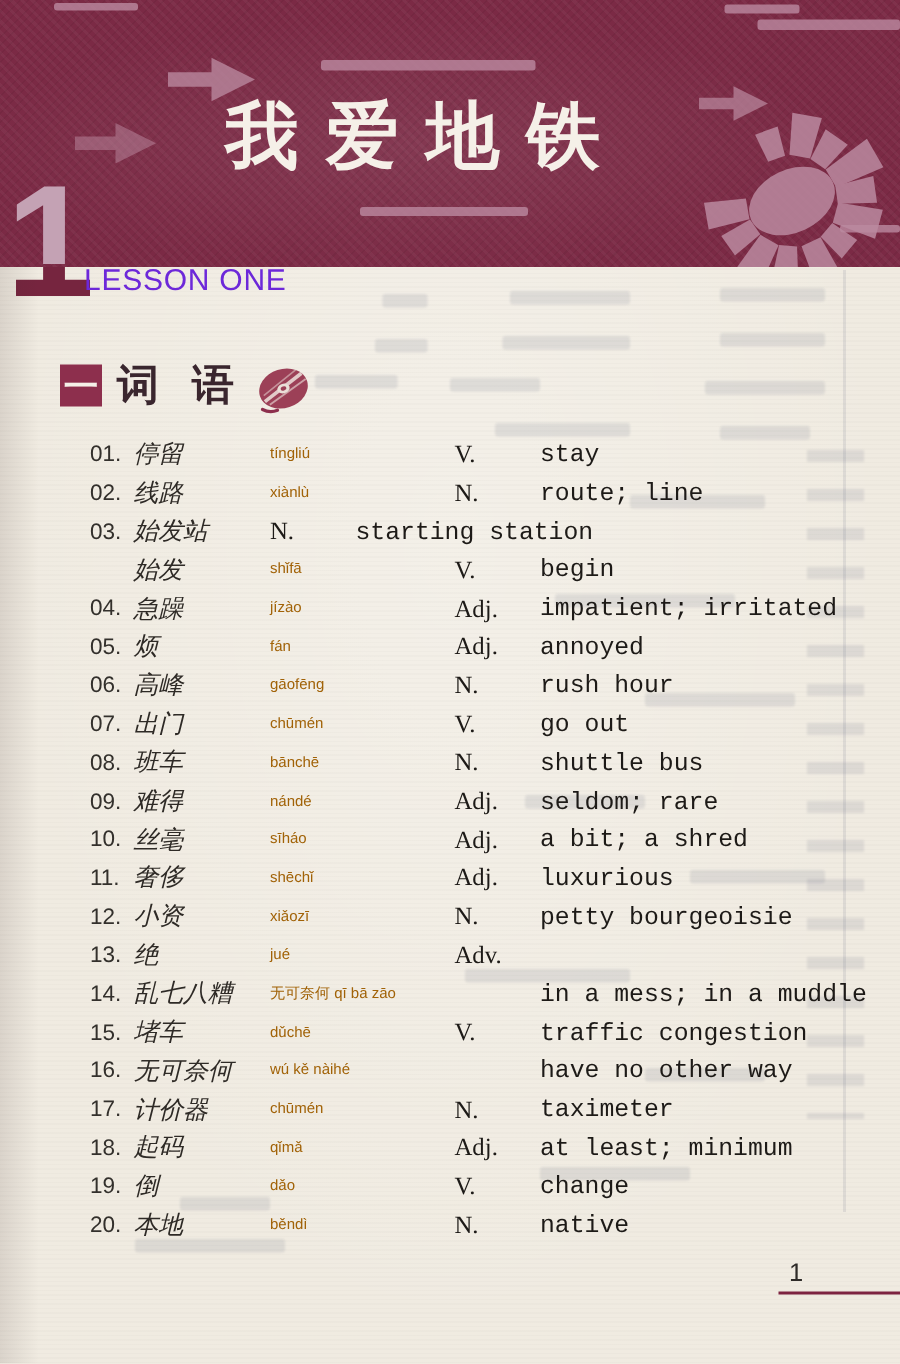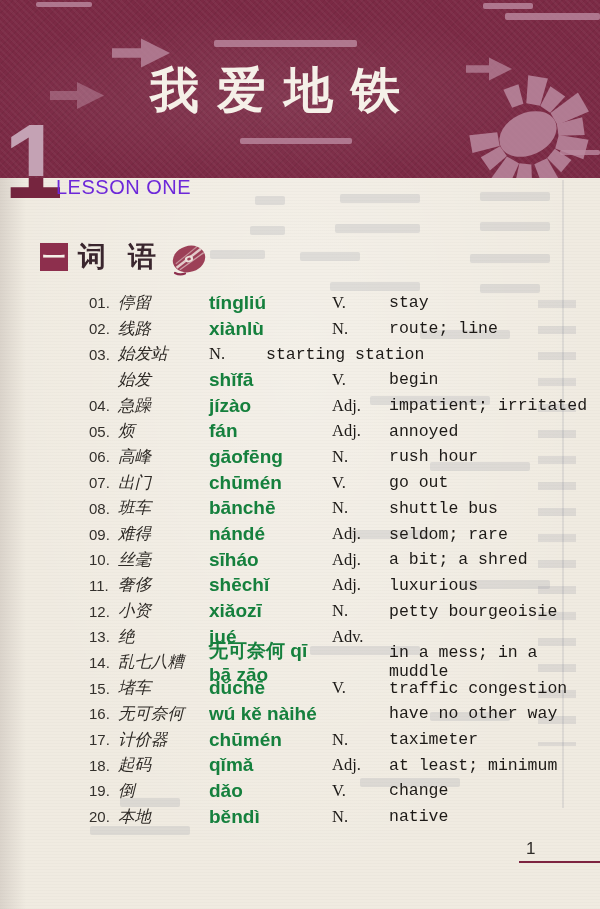--- a/index.html
+++ b/index.html
@@ -54,24 +54,24 @@
     display:flex;align-items:center;justify-content:center;
     color:#f5f0e8;font-weight:bold;font-size:23px;line-height:28px;
   }
   .sec-title{
     position:absolute;left:38px;top:0;font-weight:bold;font-size:28px;line-height:34px;
     letter-spacing:22px;color:#3a262e;font-family:Liberation Sans, sans-serif;white-space:nowrap;
   }
   .cd{position:absolute;left:128px;top:-2px;width:42px;height:42px;}
   
   .vocab{position:absolute;left:0;top:290px;width:600px;}
-  .vrow{display:flex;align-items:center;height:25.7px;margin-left:29px;}
+  .vrow{display:flex;align-items:center;height:25.7px;}
   .c-num{margin-left:60px;width:29px;font-size:15px;color:#33302c;font-family:"Liberation Sans", sans-serif;}
   .c-zh{width:91px;font-size:16.5px;color:#2e2a26;font-style:italic;font-family:"Liberation Serif", serif;}
-  .c-py{width:123px;font-size:19px;color:#15803d;font-family:"Liberation Sans", sans-serif;font-weight:bold;}
+  .c-py{width:123px;font-size:10px;color:#a16207;font-family:"Liberation Sans", sans-serif;}
   .c-pos{width:57px;font-size:16.5px;color:#1d1a17;font-family:"Liberation Serif", serif;}
   .c-en{flex:1;font-size:16.5px;color:#1d1a17;font-family:Liberation Mono, monospace;}
   
   .page-num{position:absolute;left:526px;top:839px;font-size:17px;color:#2e2b28;font-family:"Liberation Sans", sans-serif;}
   .page-rule{position:absolute;left:519px;top:861px;width:81px;height:2px;background:#7d2340;}
 </style>
 </head>
 <body>
 
 <div class="banner">

